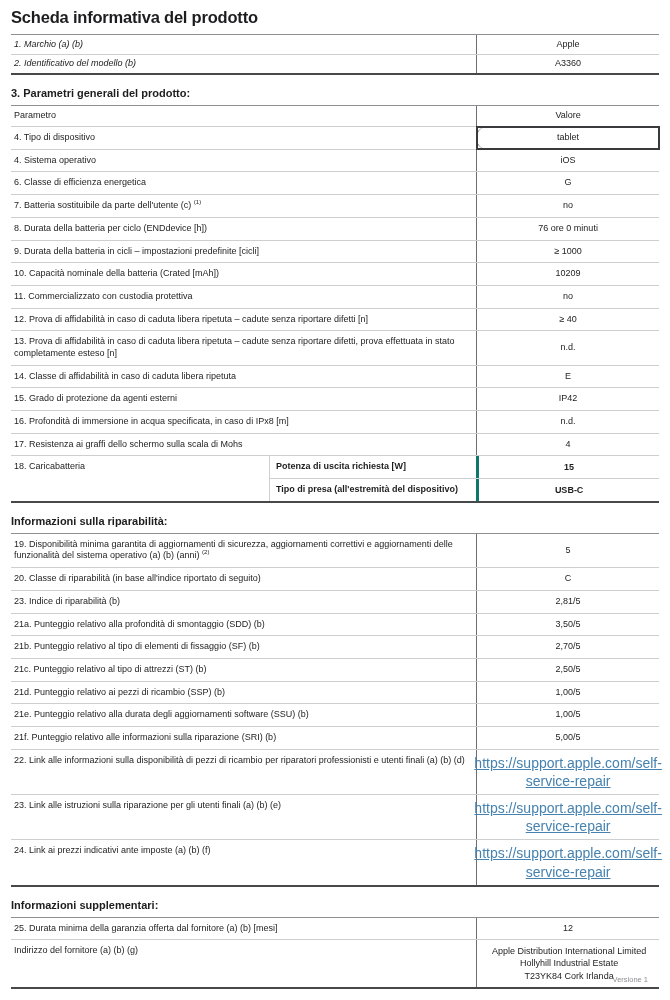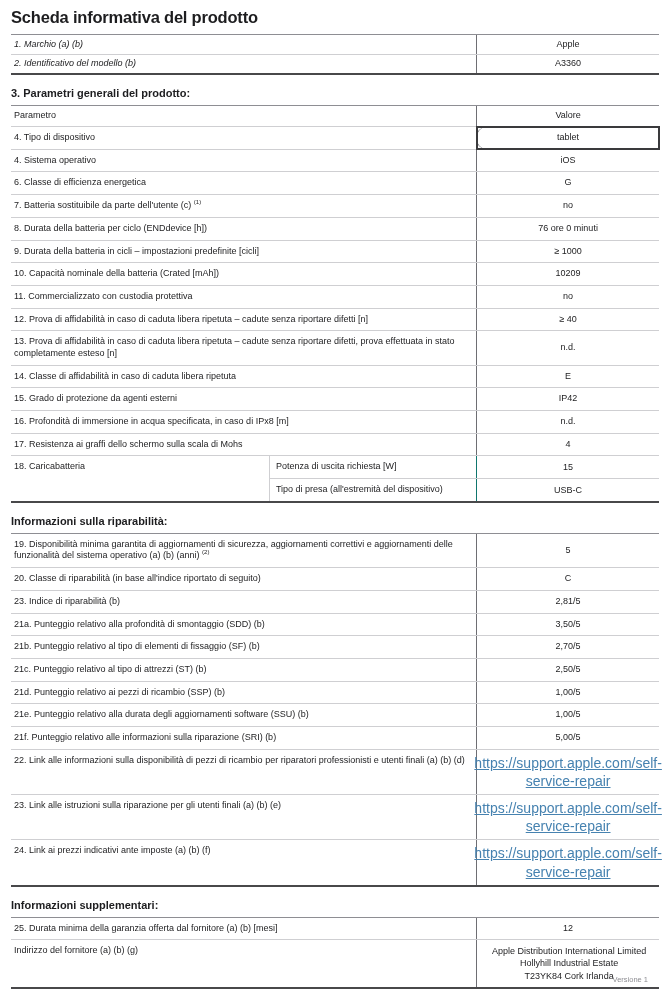--- a/index.html
+++ b/index.html
@@ -20,25 +20,25 @@
   sup { font-size:6px; vertical-align:super; line-height:0; }
 
   .hl { position:relative;border-radius:10px; }
   .hl::after { content:""; position:absolute; top:-1px; right:-1px; bottom:-1px; left:-1px;
                border:2px solid #3a3a3c; pointer-events:none; }
 
   .sect { font-size:11px; font-weight:bold; margin:12px 0 6px; }
 
   .charger-label { width:39.8%; padding:5px 8px 5px 3px; font-size:9px; line-height:1.3; display:flex; align-items:flex-start; }
   .charger-right { width:60.2%; display:flex; flex-direction:column; }
-  .subrow { display:flex; flex:1; border-bottom:1px solid #cfcfd2; }
+  .subrow { display:flex; flex:1; border-bottom:1px solid #cfcfd2;font-weight:bold; }
   .subrow:last-child { border-bottom:none; }
   .subrow .mid { flex:1; border-left:1px solid #cfcfd2; padding:5px 6px; font-size:9px; line-height:1.3;
                  display:flex; align-items:center; }
-  .subrow .cv2 { width:46.84%; border-left:1px solid #0f766e; display:flex; align-items:center; justify-content:center;
+  .subrow .cv2 { width:46.84%; border-left:3px solid #0f766e; display:flex; align-items:center; justify-content:center;
                  text-align:center; font-size:9px; padding:4px; }
 
   .link { color:#4682b0; font-size:14px; line-height:1.3; }
 
   .addr { align-items:center; justify-content:flex-start; flex-direction:column; text-align:left; padding:4.5px 4px 4.5px 6px; }
   .addr div { line-height:1.38; }
 
   .footnotes { margin-top:12px; color:#98989d; font-size:6.6px; line-height:1.45; }
   .fn { margin-bottom:4.4px; }
   .version { position:absolute; right:22px; bottom:16px; color:#8e8e93; font-size:7.5px; }

